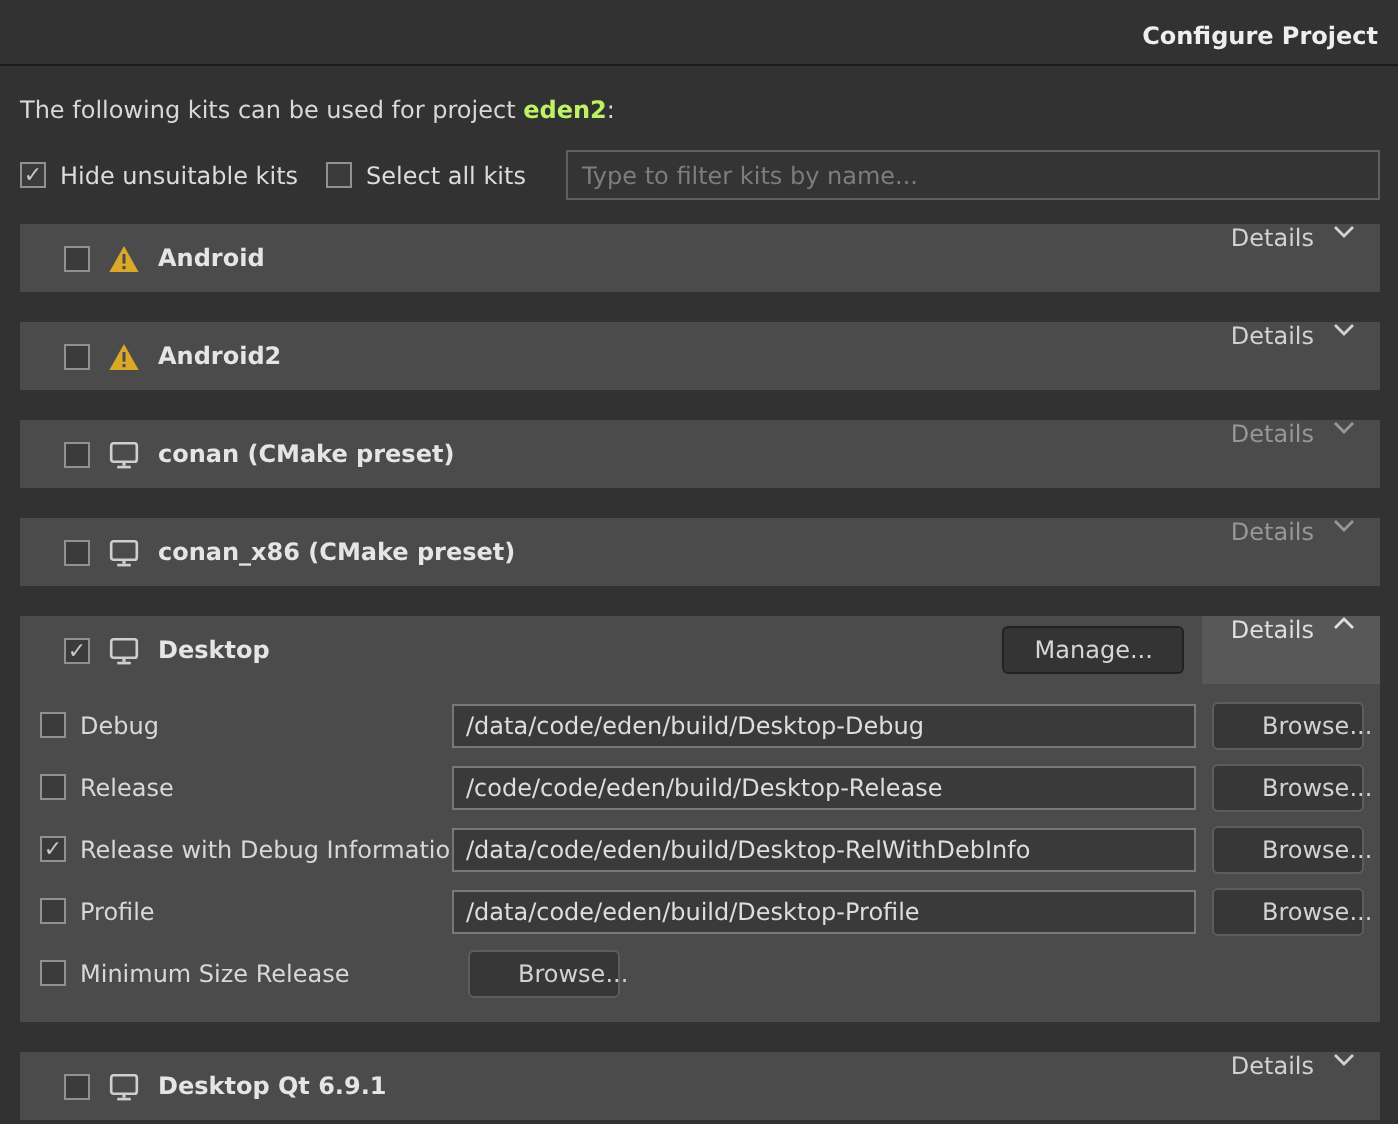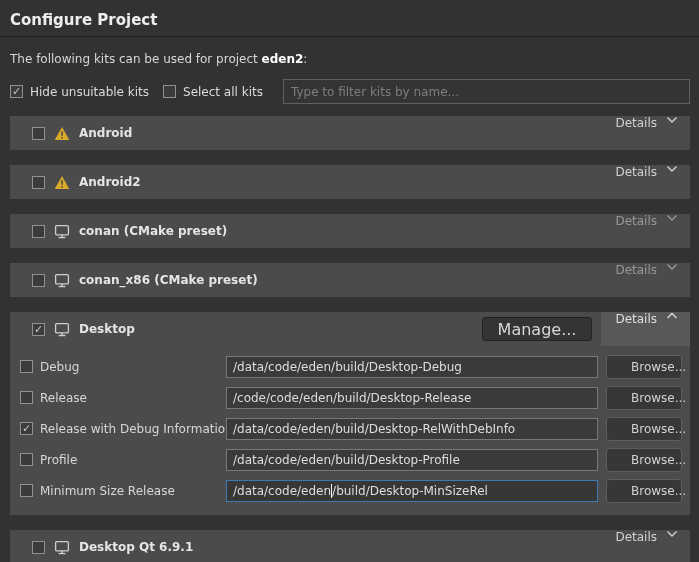--- a/index.html
+++ b/index.html
@@ -5,28 +5,29 @@
   * { margin:0; padding:0; box-sizing:border-box; }
   html, body { width:699px; height:562px; }
   body {
     background:#323232;
     color:#dcdcdc;
     font-family:"DejaVu Sans","Liberation Sans",sans-serif;
     font-size:12px;
     overflow:hidden;
   }
   .title {
-    font-size:15px;
+    font-size:12px;
     font-weight:bold;
     color:#eeeeee;
     margin:11px 10px 0 10px;
+    text-align:right;
   }
   .separator { height:1px; background:#1c1c1c; margin-top:7px; }
   .intro { margin:15px 10px 0 10px; color:#d8d8d8; }
-  .intro b { color:#ffffff; }
+  .intro b { color:#bef264; }
   .controls {
     margin:13px 9px 0 10px;
     display:flex;
     align-items:center;
   }
   .check-group { display:flex; align-items:center; cursor:default; }
   .check-group + .check-group { margin-left:14px;justify-content:space-between; }
   .check-label { margin-left:7px; }
   .checkbox {
     width:13px; height:13px;
@@ -61,21 +62,21 @@
   .kit-header { height:34px; display:flex; align-items:center; padding-left:22px; }
   .kit-icon { margin-left:9px; display:inline-flex; flex:none; }
   .kit-name { font-weight:bold; color:#e5e5e5; margin-left:9px; white-space:nowrap; }
   .spacer { flex:1; }
   .manage-btn {
     background:#343434;
     border:1px solid #222222;
     border-radius:3px;
     color:#d6d6d6;
     font-family:inherit;
-    font-size:16px;
+    font-size:12px;
     height:24px;
     padding:0 15px;
     margin-right:9px;
   }
   .details-btn {
     display:flex;
     height:100%;
     padding:0 12px 0 14px;
     color:#d2d2d2;
   }
@@ -276,21 +277,20 @@
       <div class="config-row">
         <span class="checkbox"></span>
         <span class="config-label">Profile</span>
         <div class="path-field"><span>/data/code/eden/build/Desktop-Profile</span></div>
         <button class="browse-btn">Browse...</button>
       </div>
 
       <div class="config-row">
         <span class="checkbox"></span>
         <span class="config-label">Minimum Size Release</span>
-        <div class="path-field focused"><span>/data/code/eden</span><span class="caret"></span><span>/build/Desktop-MinSizeRel</span></div>
         <button class="browse-btn">Browse...</button>
       </div>
 
     </div>
   </div>
 
   <div class="kit">
     <div class="kit-header">
       <span class="checkbox"></span>
       <span class="kit-icon">

